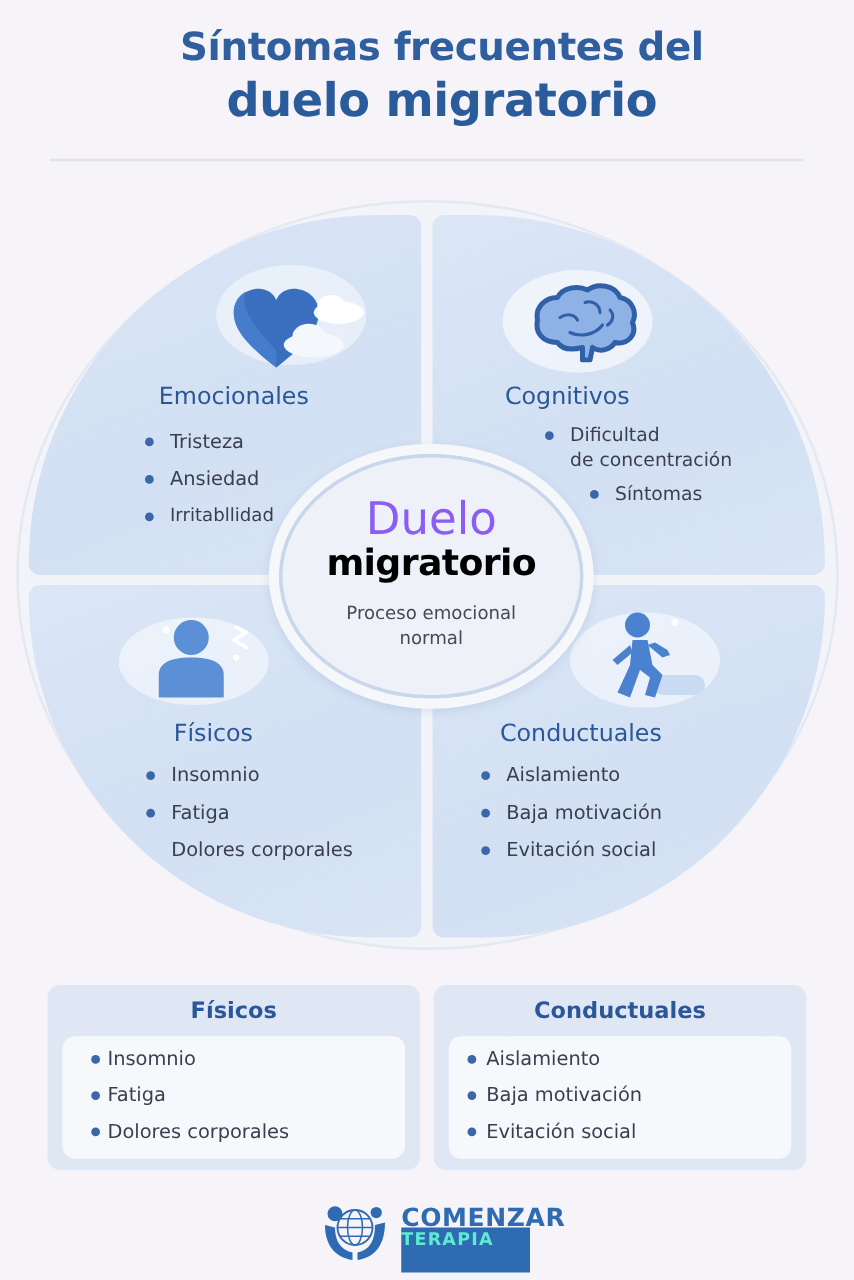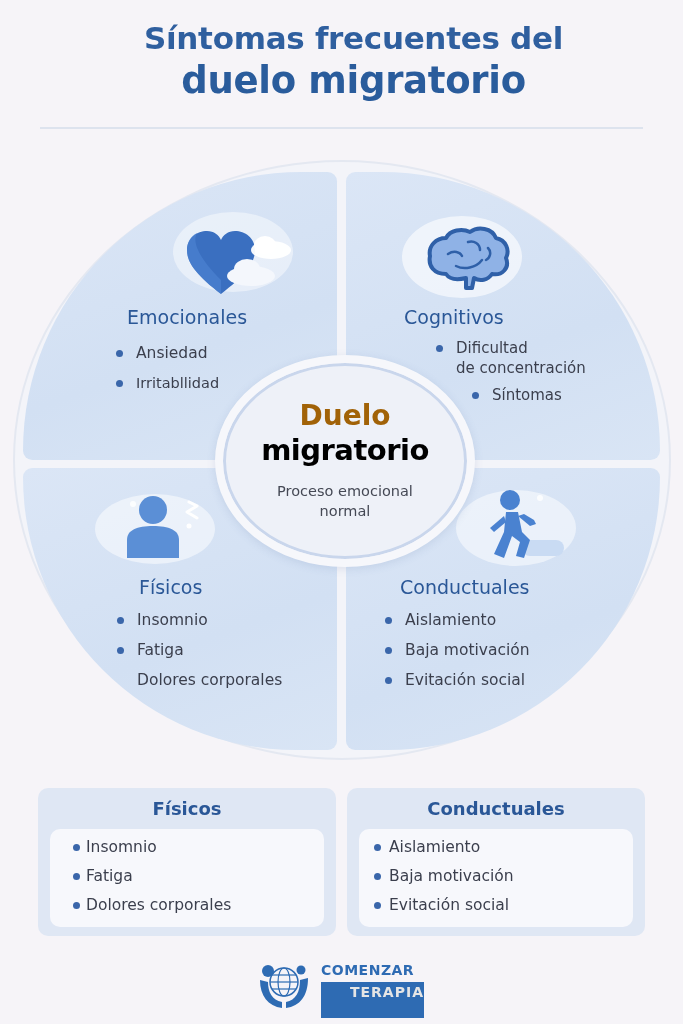--- a/index.html
+++ b/index.html
@@ -46,21 +46,21 @@
 
   .center {
     position: absolute; left: 215px; top: 355px; width: 260px; height: 212px;
     border-radius: 50%;
     background: #eef1f8;
     border: 8px solid #f6f7fb;
     box-shadow: 0 0 0 3px #c9d6ec inset, 0 2px 8px rgba(80,110,160,0.15);
     box-sizing: border-box;
     text-align: center;
   }
-  .center .c1 { position: absolute; left: 0; width: 100%; top: 36px; font-size: 28px; font-weight: bold; color: #a16207; line-height: 34px; }
+  .center .c1 { position: absolute; left: 0; width: 100%; top: 36px; font-size: 36px; font-weight: normal; color: #8b5cf6; line-height: 34px; }
   .center .c2 { position: absolute; left: 0; width: 100%; top: 70px; font-size: 29px; font-weight: bold; color: #000000; line-height: 34px; letter-spacing: -0.5px; }
   .center .c3 { position: absolute; left: 0; width: 100%; top: 118px; font-size: 14.5px; color: #454955; line-height: 20px; }
 
   .icon-bubble {
     position: absolute; border-radius: 50%;
     background: rgba(255,255,255,0.45);
   }
 
   .bottom-card {
     position: absolute; top: 788px; height: 148px; width: 298px;
@@ -75,25 +75,25 @@
   }
   .bc-inner {
     position: absolute; left: 12px; right: 12px; top: 41px; bottom: 9px;
     background: #f7f8fc; border-radius: 10px;
   }
   .bc-list { list-style: none; margin: 0; padding: 0; position: absolute; top: 4px; font-size: 15.5px; color: #3b3f4d; }
   .bc-list li { height: 29px; line-height: 29px; position: relative; padding-left: 13px; white-space: nowrap; }
   .bc-list li .dot { position: absolute; left: 0; top: 11px; width: 7px; height: 7px; border-radius: 50%; background: #3a66aa; }
 
   .logo { position: absolute; left: 258px; top: 960px; width: 170px; height: 50px; }
-  .logo .l-top { position: absolute; left: 63px; top: 2px; font-size: 14px; font-weight: bold; color: #2e6bb3; letter-spacing: 0.5px; }
+  .logo .l-top { position: absolute; left: 63px; top: 2px; font-size: 20px; font-weight: bold; color: #2e6bb3; letter-spacing: 0.5px; }
   .logo .l-bot {
     position: absolute; left: 63px; top: 22px; width: 103px; height: 36px;
-    background: #2e6bb3; color: #e5e5e5; font-size: 14px; font-weight: bold; letter-spacing: 1px;
-    text-align: right; line-height: 20px;
+    background: #2e6bb3; color: #5eead4; font-size: 14px; font-weight: bold; letter-spacing: 1px;
+    text-align: left; line-height: 20px;
   }
 </style>
 </head>
 <body>
 
 <div class="title">
   <div class="l1">Síntomas frecuentes del</div>
   <div class="l2">duelo migratorio</div>
 </div>
 <div class="divider"></div>
@@ -105,20 +105,21 @@
   <svg style="position:absolute;left:162px;top:58px;" width="110" height="70" viewBox="0 0 110 70">
     <path d="M36 64 C10 44 2 32 2 20 C2 8 12 1 22 1 C29 1 34 5 36 10 C38 5 43 1 50 1 C60 1 70 8 70 20 C70 32 62 44 36 64 Z" fill="#3a6fc0"></path>
     <path d="M36 64 C10 44 2 32 2 20 C2 12 6 6 12 3 C8 10 10 24 36 50 Z" fill="#4f86d4" opacity="0.6"></path>
     <ellipse cx="86" cy="20" rx="20" ry="9" fill="#ffffff" opacity="0.95"></ellipse>
     <ellipse cx="80" cy="15" rx="11" ry="9" fill="#ffffff"></ellipse>
     <ellipse cx="66" cy="46" rx="24" ry="10" fill="#f4f7fc"></ellipse>
     <ellipse cx="62" cy="39" rx="13" ry="10" fill="#f4f7fc"></ellipse>
   </svg>
   <div class="q-title" style="left:104px;top:134px;">Emocionales</div>
   <ul class="q-list" style="left:93px;top:166px;">
+    <li><span class="dot"></span><span>Tristeza</span></li>
     <li><span class="dot"></span><span>Ansiedad</span></li>
     <li style="font-size:14.5px;"><span class="dot"></span><span>Irritabllidad</span></li>
   </ul>
 </div>
 
 <div class="quad q-tr">
   <div class="icon-bubble" style="left:56px;top:44px;width:120px;height:82px;background:rgba(255,255,255,0.6);"></div>
   <svg style="position:absolute;left:80px;top:54px;" width="86" height="64" viewBox="0 0 86 64">
     <path d="M20 48 C8 48 2 40 4 30 C2 20 10 12 20 12 C24 4 36 2 44 6 C52 0 66 2 70 12 C80 14 84 24 80 32 C84 42 76 50 66 48 C62 54 54 56 48 52 L46 62 L40 62 L40 52 C32 54 24 54 20 48 Z" fill="#8fb2e6" stroke="#2f60a8" stroke-width="4" stroke-linejoin="round"></path>
     <path d="M22 28 C28 24 34 26 36 30" fill="none" stroke="#2f60a8" stroke-width="2.5" stroke-linecap="round"></path>

